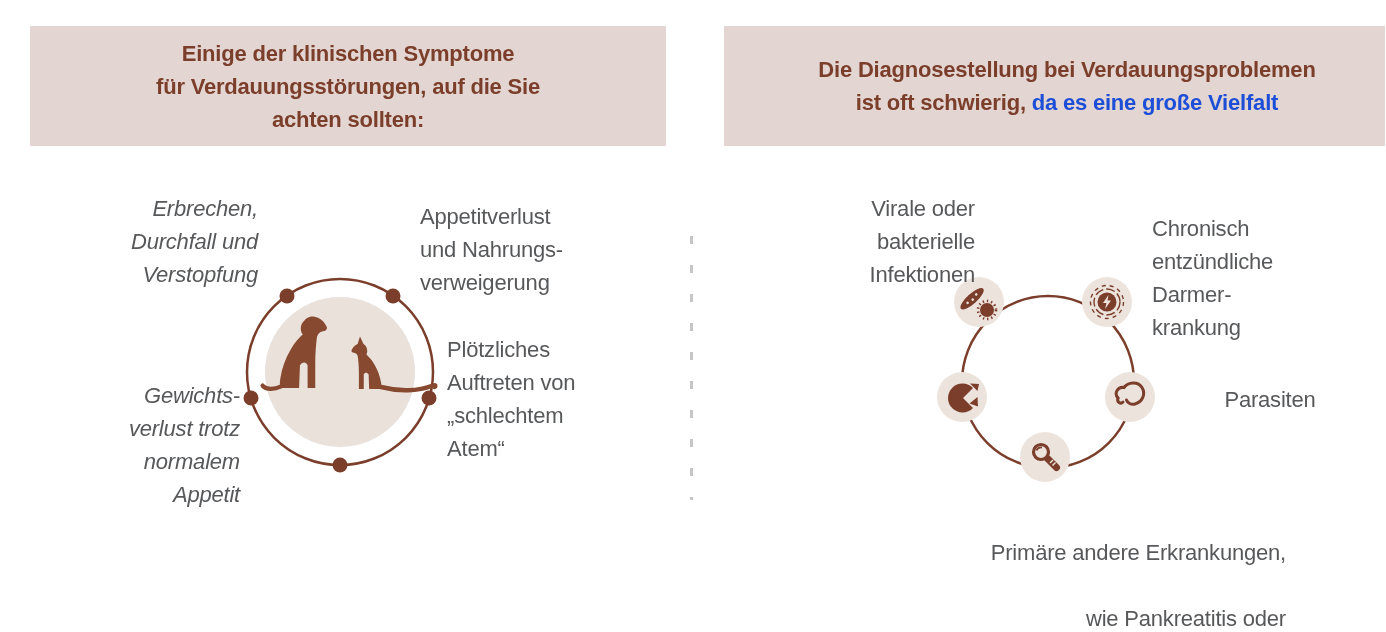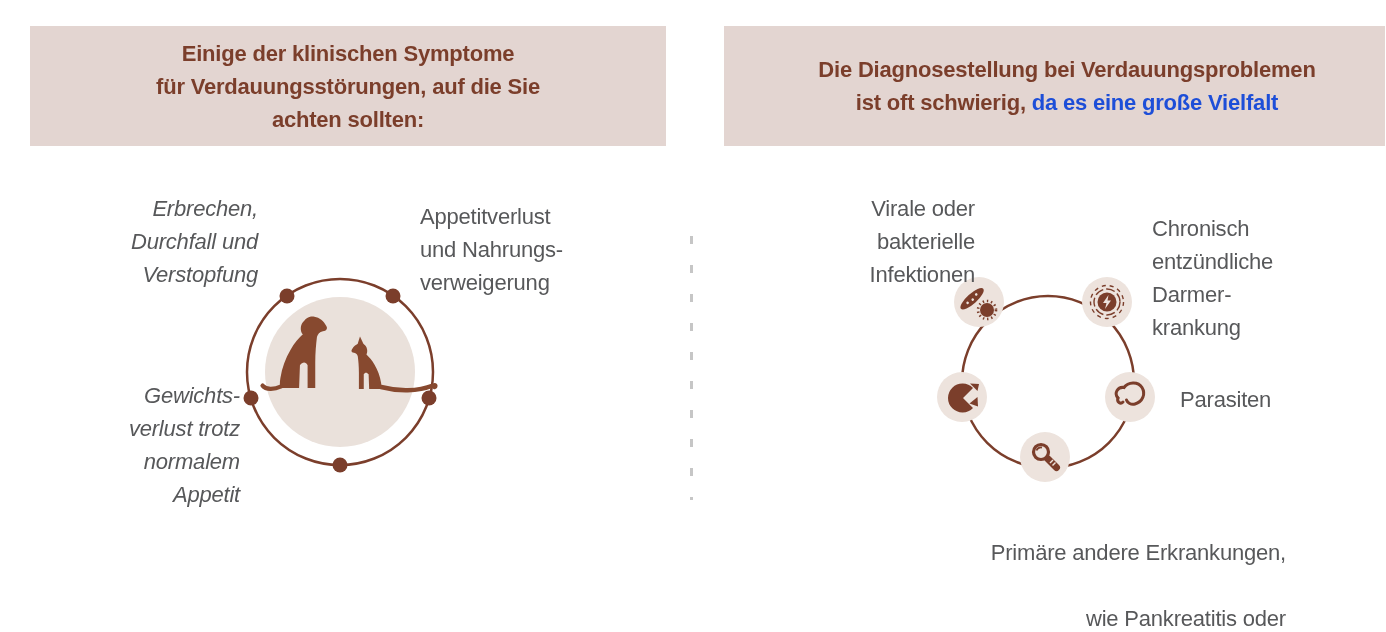--- a/index.html
+++ b/index.html
@@ -131,20 +131,24 @@
 
   <div class="label" style="left:420px; top:192px; width:250px;margin-top:8px;">Appetitverlust
 und Nahrungs-
 verweigerung</div>
 
   <div class="label al-r" style="left:30px; top:333px; width:210px;margin-top:46px;">Gewichts-
 verlust trotz
 normalem
 Appetit</div>
 
+  <div class="label" style="left:447px; top:333px; width:235px;">Plötzliches
+Auftreten von
+„schlechtem
+Atem“</div>
 
 
   <div class="header-box" style="left:724px;padding-left:25px;">
     <div>
       <span>Die Diagnosestellung bei Verdauungsproblemen</span>
     </div>
     <div>
       <span>ist oft schwierig,</span><span class="header-soft"> da es eine große Vielfalt</span>
     </div>
   </div>
@@ -152,21 +156,21 @@
   <div class="label al-c" style="left:760px; top:192px; width:215px;">Virale oder
 bakterielle
 Infektionen</div>
 
   <div class="label" style="left:1152px; top:176px; width:210px;margin-top:36px;">Chronisch
 entzündliche
 Darmer-
 krankung</div>
 
 
-  <div class="label" style="left:1180px; top:383px; width:180px;">Parasiten</div>
+  <div class="label" style="left:1180px; top:383px; width:180px;text-align:center;">Parasiten</div>
 
   <div class="label al-c" style="left:810px; top:503px; width:476px;">
     <div class="bold-line">Primäre andere Erkrankungen,</div>
     <div>wie Pankreatitis oder
 Niereninsuffizienz</div>
   </div>
 
 </div>
 
 </body></html>

